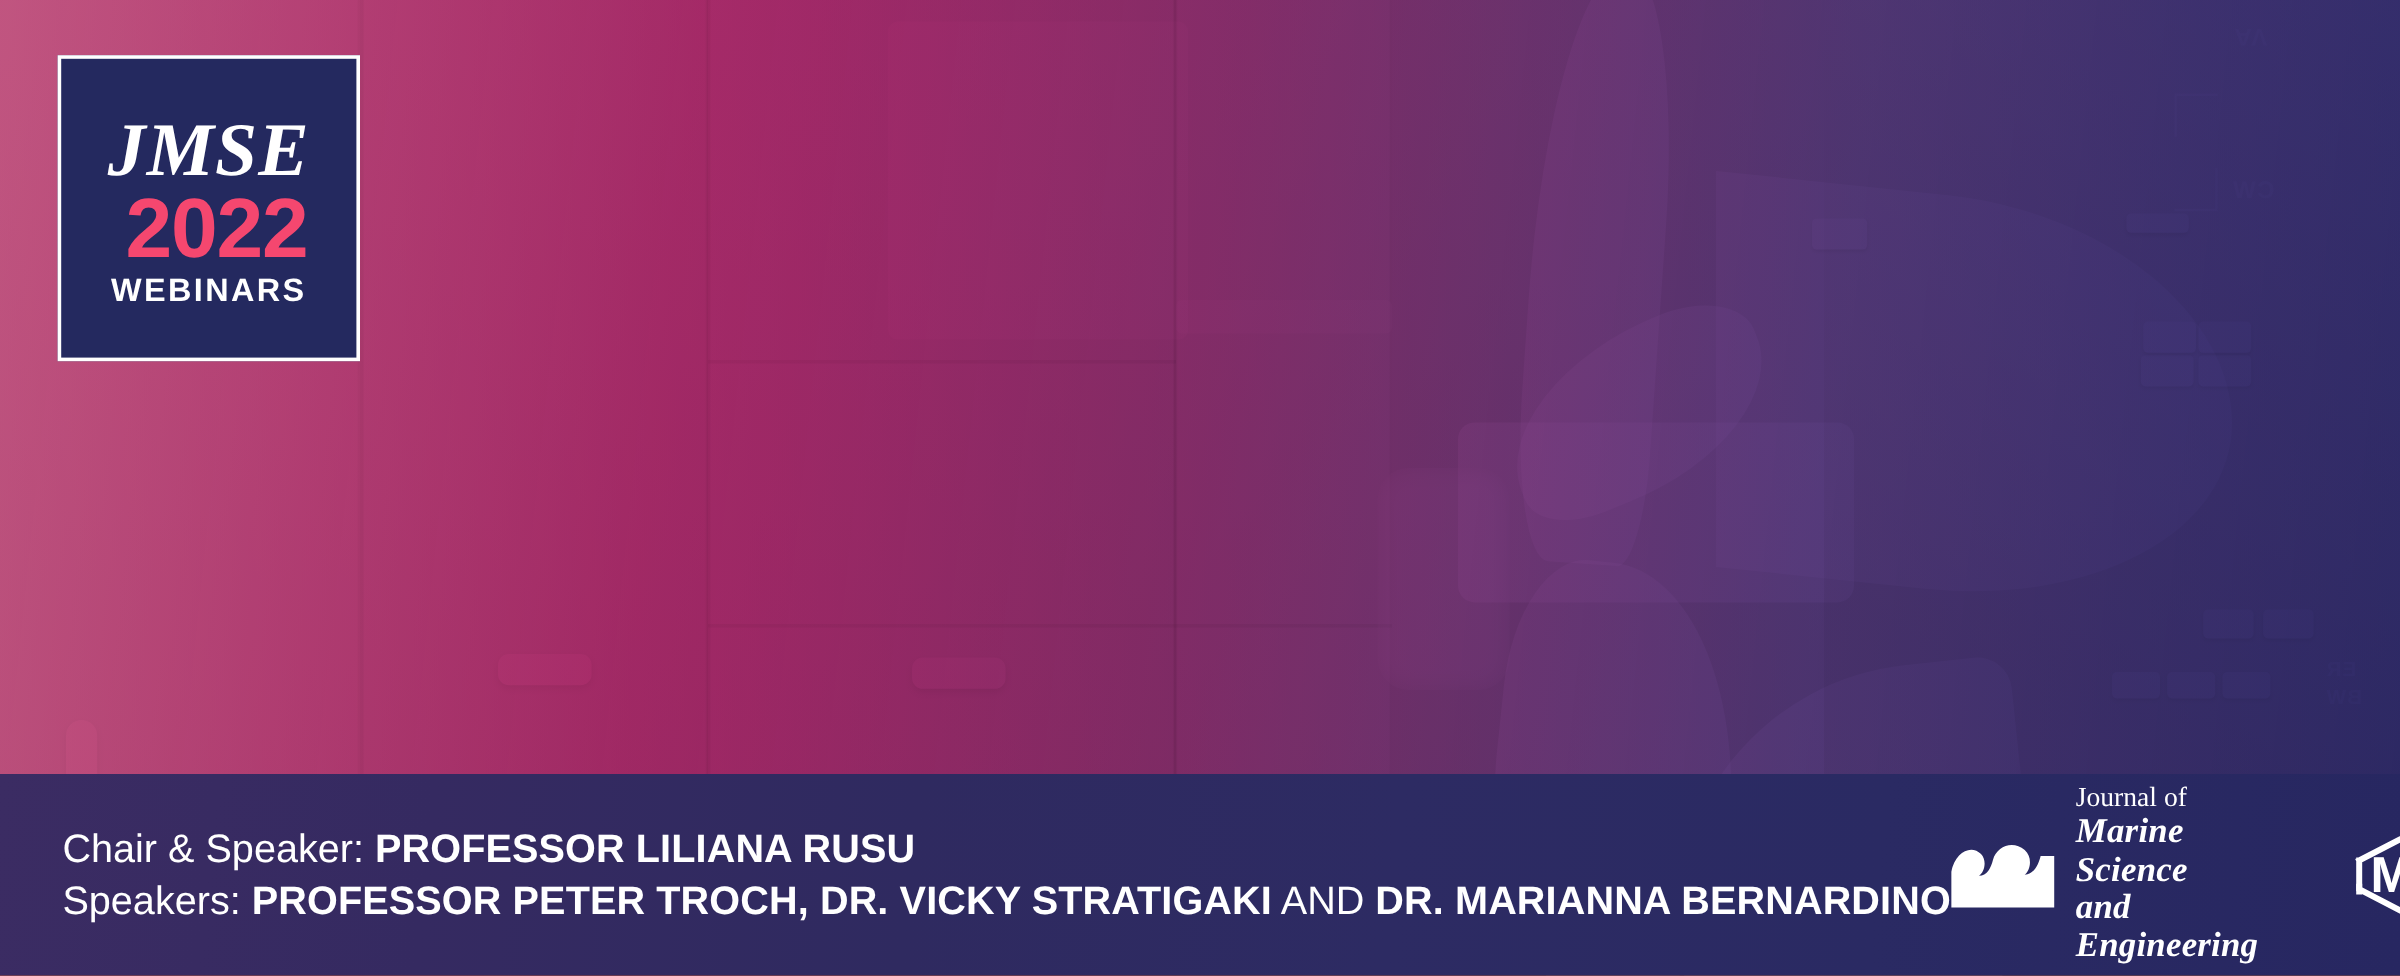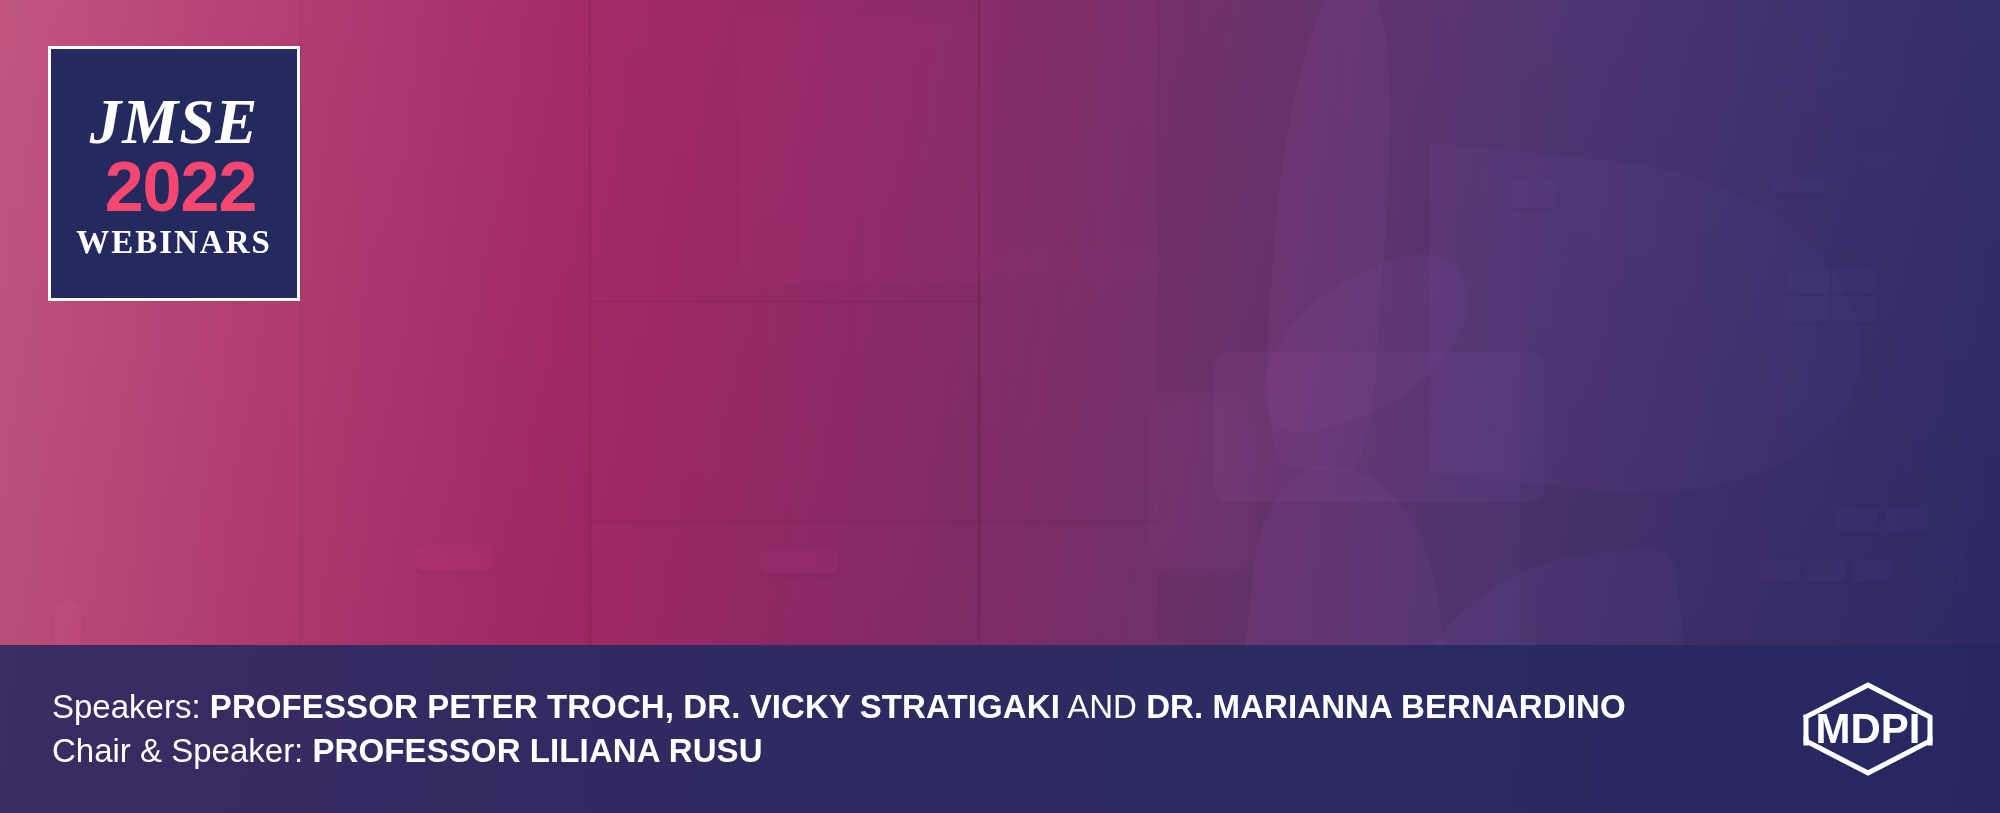--- a/index.html
+++ b/index.html
@@ -164,24 +164,24 @@
   .logo-year {
     font-family:"Liberation Sans", sans-serif;
     font-weight:bold;
     color:#f5476f;
     font-size:70px; line-height:1.02;
     letter-spacing:-1px;
     margin-top:-2px;
     margin-left:13px;
   }
   .logo-webinars {
-    font-family:Liberation Serif, serif;
+    font-family:Liberation Sans, sans-serif;
     font-weight:bold;
     color:#ffffff;
-    font-size:33px; line-height:1;
+    font-size:27px; line-height:1;
     letter-spacing:2px;
     margin-top:2px;
   }
 
   
   .headline-wrap {
     position:absolute;
     left:330px; top:44px;
     width:1350px;
   }
@@ -329,33 +329,45 @@
     <div class="logo-webinars">WEBINARS</div>
   </div>
 
   <div class="headline-wrap">
   </div>
 
   <div class="footer">
 
     <div class="footer-left">
       <div class="cred-line">
+        <span class="cred-label">Chair &amp; Speaker:</span>
+        <span class="cred-name">PROFESSOR LILIANA RUSU</span>
+      </div>
+      <div class="cred-line">
         <span class="cred-label">Speakers:</span>
         <span class="cred-name">PROFESSOR PETER TROCH, DR. VICKY STRATIGAKI</span>
         <span class="cred-join">AND</span>
         <span class="cred-name">DR. MARIANNA BERNARDINO</span>
       </div>
-      <div class="cred-line">
-        <span class="cred-label">Chair &amp; Speaker:</span>
-        <span class="cred-name">PROFESSOR LILIANA RUSU</span>
+    </div>
+
+    <div class="footer-right">
+
+      <div class="journal-logo">
+        <svg class="wave-mark" viewBox="0 0 104 66">
+          <path fill="#ffffff" d="M0,30 C4,10 20,2 30,12 C36,18 34,30 28,34 C36,34 40,26 42,18
+                                   C46,4 62,-2 74,8 C82,15 80,28 74,33 C84,32 88,22 90,14
+                                   L104,14 L104,66 L0,66 Z"></path>
+        </svg>
+        <div class="journal-text">
+          <div class="jt-small">Journal of</div>
+          <div class="jt-big">Marine Science</div>
+          <div class="jt-big">and Engineering</div>
+        </div>
       </div>
-    </div>
-
-    <div class="footer-right">
-
 
       <div class="mdpi-logo">
         <svg viewBox="0 0 140 104">
 
           <path d="M8,40 L8,66 M8,40 L70,8 L132,40 L132,66" fill="none" stroke="#ffffff" stroke-width="5" stroke-linecap="square" stroke-linejoin="miter"></path>
 
           <path d="M8,62 L8,64 L70,96 L132,64 L132,62" fill="none" stroke="#ffffff" stroke-width="5" stroke-linecap="square" stroke-linejoin="miter"></path>
           <text x="70" y="66" text-anchor="middle" font-family="Liberation Sans, sans-serif" font-size="42" font-weight="bold" fill="#ffffff">MDPI</text>
         </svg>
       </div>

